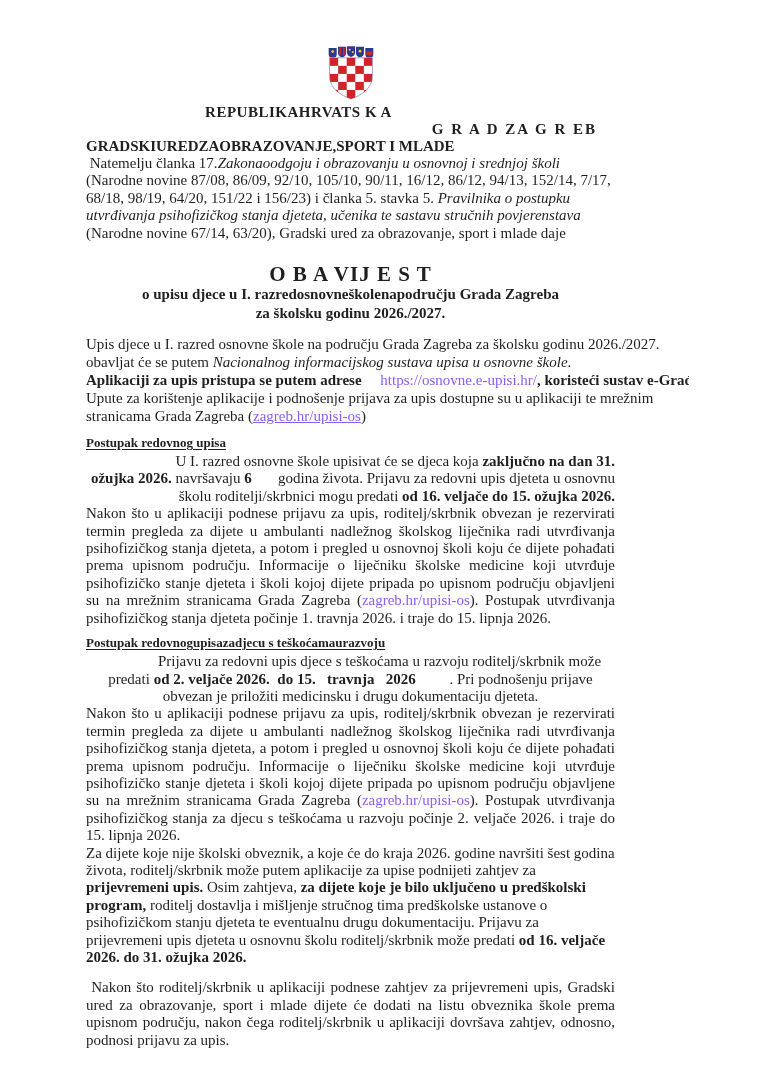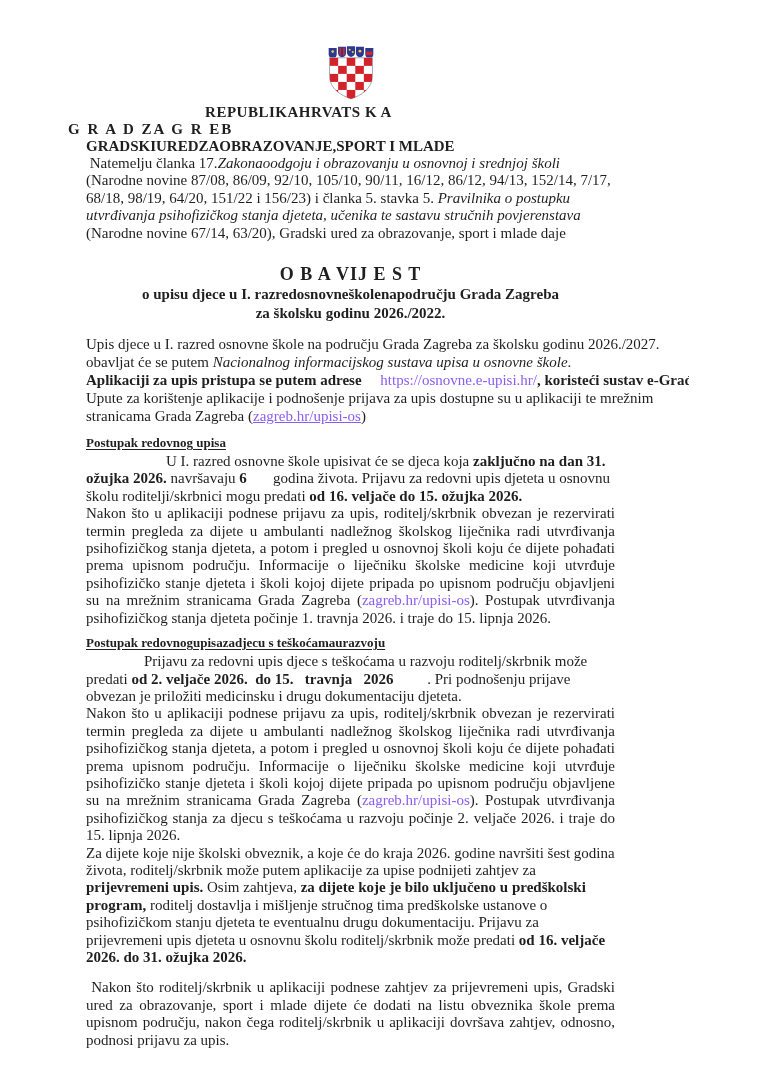--- a/index.html
+++ b/index.html
@@ -10,42 +10,42 @@
     font-family: "Liberation Serif", "DejaVu Serif", serif;
     font-size: 15px; line-height: 17.4px;
     color:#1f1f1f;
     padding: 45px 74px 0 86px;
     box-sizing: border-box;
     overflow: hidden;
   }
   .crest { width: 50px; height: 56px; margin: 0 auto 3px auto; display:block; }
   .hl { font-weight: bold; line-height: 17px; white-space: pre; }
   .hl-republic { text-align: center; position: relative; left: -52px; letter-spacing: .5px; }
-  .hl-city { text-align: left; position: relative; left: -18px; letter-spacing: 2px; }
+  .hl-city { text-align: right; position: relative; left: -18px; letter-spacing: 2px; }
   .hl-office { text-align: left; }
   .legal { margin: 0; }
   .it { font-style: italic; }
   .b { font-weight: bold; }
   .title-block { text-align: center; margin-top: 21px; }
-  .title-main { font-weight: bold; font-size: 18px; letter-spacing: 1px; line-height: 22px; margin-top: 12px; }
+  .title-main { font-weight: bold; font-size: 21px; letter-spacing: 1px; line-height: 22px; margin-top: 12px; }
   .title-sub { font-weight: bold; line-height: 18.5px; }
   .lead { margin-top: 13px; text-align: left; }
   .lead-line { line-height: 18px; white-space: nowrap; }
   .link { color: #8b5cf6; text-decoration: none; cursor: pointer; }
   .link.u { text-decoration: underline; }
   .sec-h {
     font-size: 13px; font-weight: bold;
     text-decoration: underline; text-underline-offset: 2px;
     margin: 7px 0 1px 0; line-height: 18px;
   }
   .sec-h.first { margin-top: 9px; }
   .para { margin: 0; }
   .justify { text-align: justify; }
-  .indent-lg { text-indent: 80px; }
-  .indent-md { text-indent: 58px; }
+  .indent-lg { text-indent: 80px; text-align: right; }
+  .indent-md { text-indent: 58px; text-align: center; }
   .gap-final { margin-top: 13px; }
 </style>
 </head>
 <body>
 
 <div class="page">
 
   <header>
     <svg class="crest" viewBox="0 0 56 62" aria-hidden="true">
       <defs>
@@ -91,21 +91,21 @@
     <div class="hl hl-republic">REPUBLIKAHRVATS K A</div>
     <div class="hl hl-city">G R A D ZA G R EB</div>
     <div class="hl hl-office">GRADSKIUREDZAOBRAZOVANJE,SPORT I MLADE</div>
   </header>
 
   <p class="legal"><span>&nbsp;Natemelju članka 17.</span><span class="it">Zakonaoodgoju i obrazovanju u osnovnoj i srednjoj školi</span><span> (Narodne novine 87/08, 86/09, 92/10, 105/10, 90/11, 16/12, 86/12, 94/13, 152/14, 7/17, 68/18, 98/19, 64/20, 151/22 i 156/23) i članka 5. stavka 5. </span><span class="it">Pravilnika o postupku utvrđivanja psihofizičkog stanja djeteta, učenika te sastavu stručnih povjerenstava</span><span> (Narodne novine 67/14, 63/20), Gradski ured za obrazovanje, sport i mlade daje</span></p>
 
   <div class="title-block">
     <div class="title-main">O B A VIJ E S T</div>
     <div class="title-sub">o upisu djece u I. razredosnovneškolenapodručju Grada Zagreba</div>
-    <div class="title-sub">za školsku godinu 2026./2022.</div>
+    <div class="title-sub">za školsku godinu 2026./2027.</div>
   </div>
 
   <div class="lead">
     <div class="lead-line">Upis djece u I. razred osnovne škole na području Grada Zagreba za školsku godinu 2026./2027.</div>
     <div class="lead-line"><span>obavljat će se putem </span><span class="it">Nacionalnog informacijskog sustava upisa u osnovne škole</span><span>.</span></div>
     <div class="lead-line"><span class="b">Aplikaciji za upis pristupa se putem adrese</span><span>&nbsp;&nbsp;&nbsp;&nbsp;&nbsp;</span><a class="link">https://osnovne.e-upisi.hr/</a><span class="b">, koristeći sustav e-Građani.</span></div>
     <div class="lead-line">Upute za korištenje aplikacije i podnošenje prijava za upis dostupne su u aplikaciji te mrežnim</div>
     <div class="lead-line"><span>stranicama Grada Zagreba (</span><a class="link u">zagreb.hr/upisi-os</a><span>)</span></div>
   </div>
 

